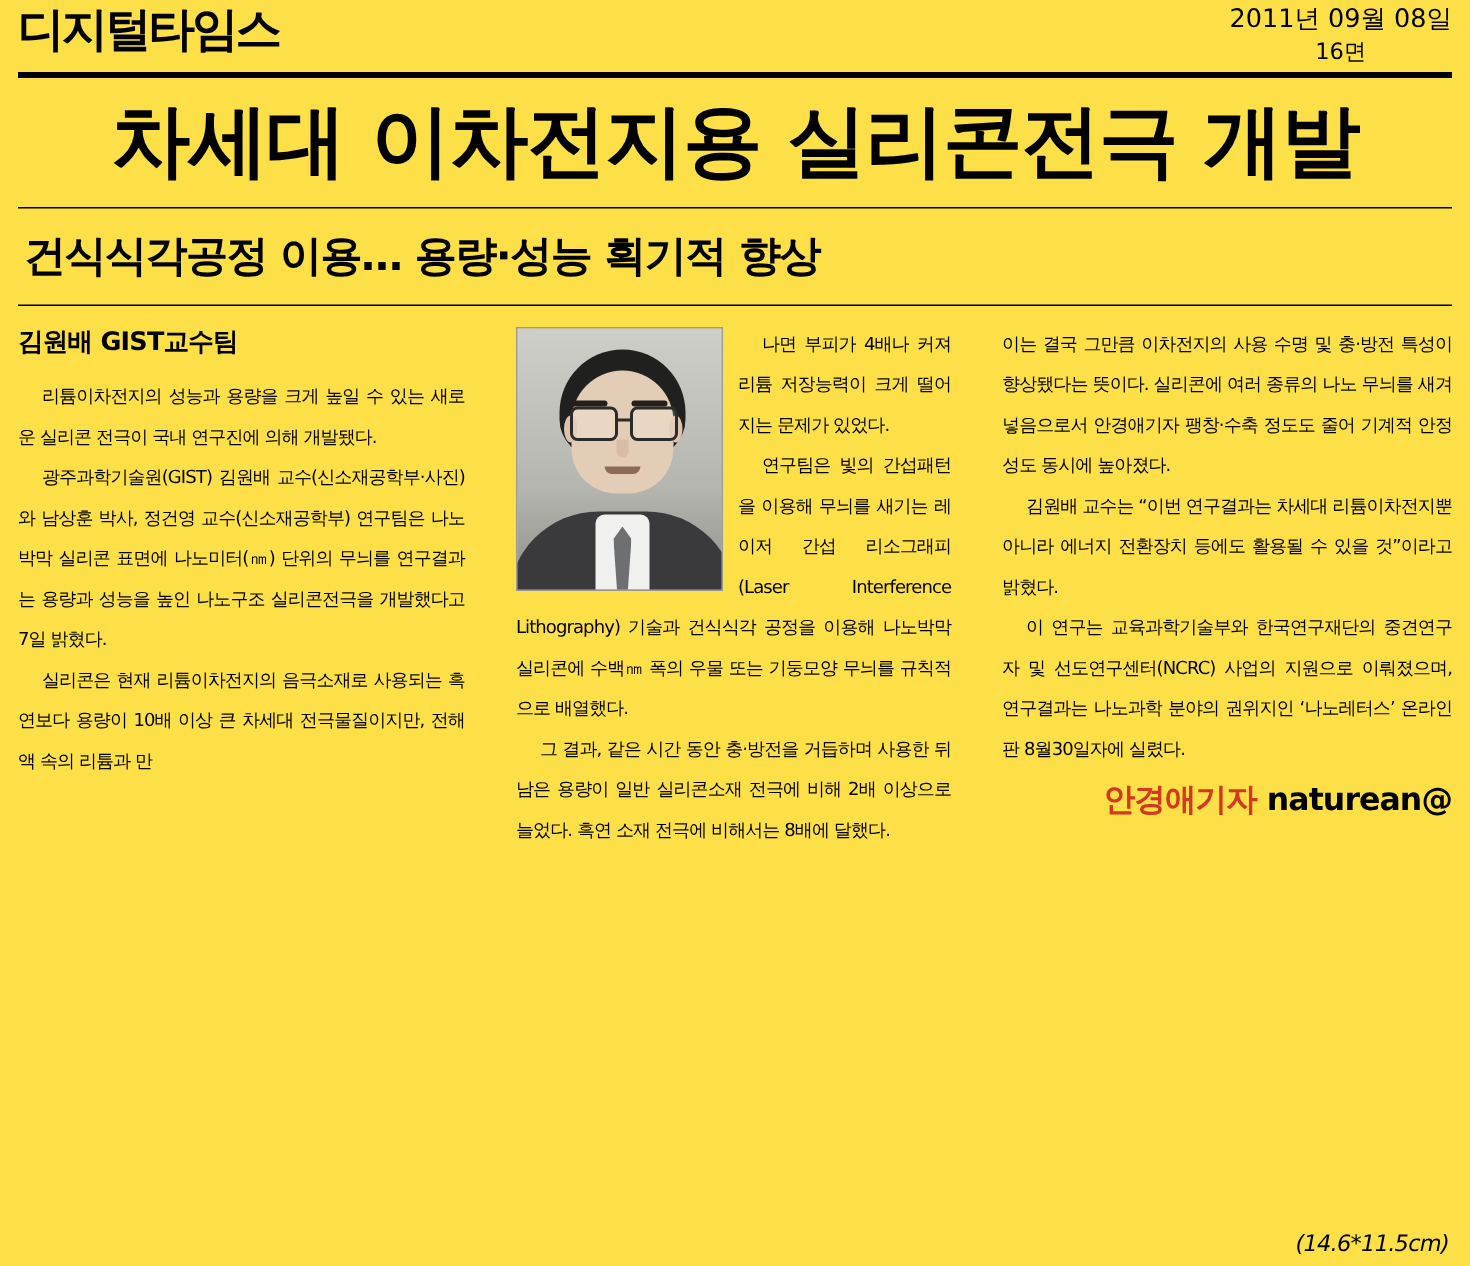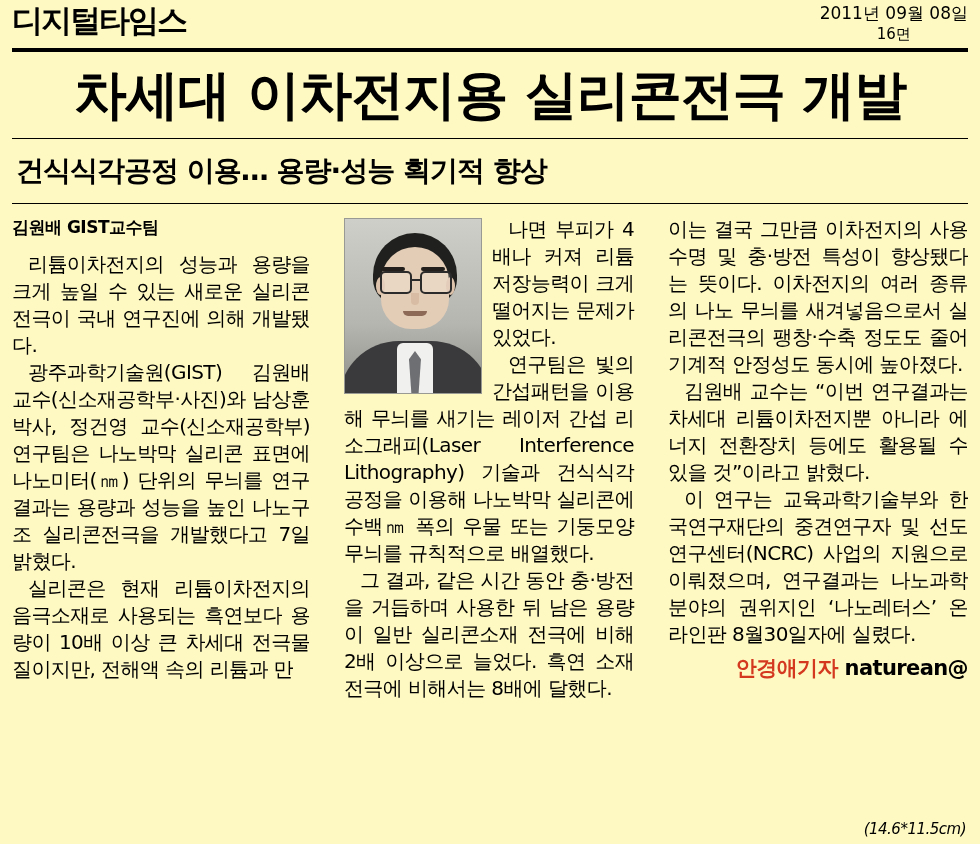--- a/index.html
+++ b/index.html
@@ -12,21 +12,21 @@
     height: 844px;
     font-family: "DejaVu Sans", "Liberation Sans", sans-serif;
     color: #000;
     position: relative;
     overflow: hidden;
   }
   .page {
     width: 980px;
     height: 844px;
     position: relative;
-    background: #fef9c3;
+    background: #fde047;
     box-sizing: border-box;
     padding: 0 12px;
   }
 
   
   .masthead {
     position: relative;
     height: 46px;
     display: flex;
     align-items: flex-start;
@@ -98,21 +98,21 @@
   .col.mid { padding-left: 8px; padding-right: 10px; }
   .col.right { padding-left: 8px; padding-right: 0; }
 
   .byline {
     font-size: 17px;
     font-weight: 700;
     letter-spacing: -0.5px;
     margin-bottom: 12px;
   }
   p.body {
-    font-size: 20px;
+    font-size: 12px;
     line-height: 27px;
     letter-spacing: -0.6px;
     margin: 0 0 0 0;
     text-align: justify;
     text-justify: inter-character;
     text-indent: 16px;
   }
   p.body.noindent { text-indent: 0; }
 
   
@@ -268,21 +268,21 @@
           <div class="shirt"></div>
           <div class="tie"></div>
         </div>
       </div>
       <p class="body">나면 부피가 4배나 커져 리튬 저장능력이 크게 떨어지는 문제가 있었다.</p>
       <p class="body">연구팀은 빛의 간섭패턴을 이용해 무늬를 새기는 레이저 간섭 리소그래피(Laser Interference Lithography) 기술과 건식식각 공정을 이용해 나노박막 실리콘에 수백㎚ 폭의 우물 또는 기둥모양 무늬를 규칙적으로 배열했다.</p>
       <p class="body">그 결과, 같은 시간 동안 충·방전을 거듭하며 사용한 뒤 남은 용량이 일반 실리콘소재 전극에 비해 2배 이상으로 늘었다. 흑연 소재 전극에 비해서는 8배에 달했다.</p>
     </div>
 
     <div class="col right">
-      <p class="body noindent">이는 결국 그만큼 이차전지의 사용 수명 및 충·방전 특성이 향상됐다는 뜻이다. 이차전지의 여러 종류의 나노 무늬를 새겨넣음으로서 실리콘전극의 팽창·수축 정도도 줄어 기계적 안정성도 동시에 높아졌다.</p>
+      <p class="body noindent">이는 결국 그만큼 이차전지의 사용 수명 및 충·방전 특성이 향상됐다는 뜻이다. 실리콘에 여러 종류의 나노 무늬를 새겨넣음으로서 안경애기자 팽창·수축 정도도 줄어 기계적 안정성도 동시에 높아졌다.</p>
       <p class="body">김원배 교수는 “이번 연구결과는 차세대 리튬이차전지뿐 아니라 에너지 전환장치 등에도 활용될 수 있을 것”이라고 밝혔다.</p>
       <p class="body">이 연구는 교육과학기술부와 한국연구재단의 중견연구자 및 선도연구센터(NCRC) 사업의 지원으로 이뤄졌으며, 연구결과는 나노과학 분야의 권위지인 ‘나노레터스’ 온라인판 8월30일자에 실렸다.</p>
       <div class="credit">
         <span>안경애기자</span><span class="mail"> naturean@</span>
       </div>
     </div>
 
   </div>
 
   <div class="footnote">(14.6*11.5cm)</div>

